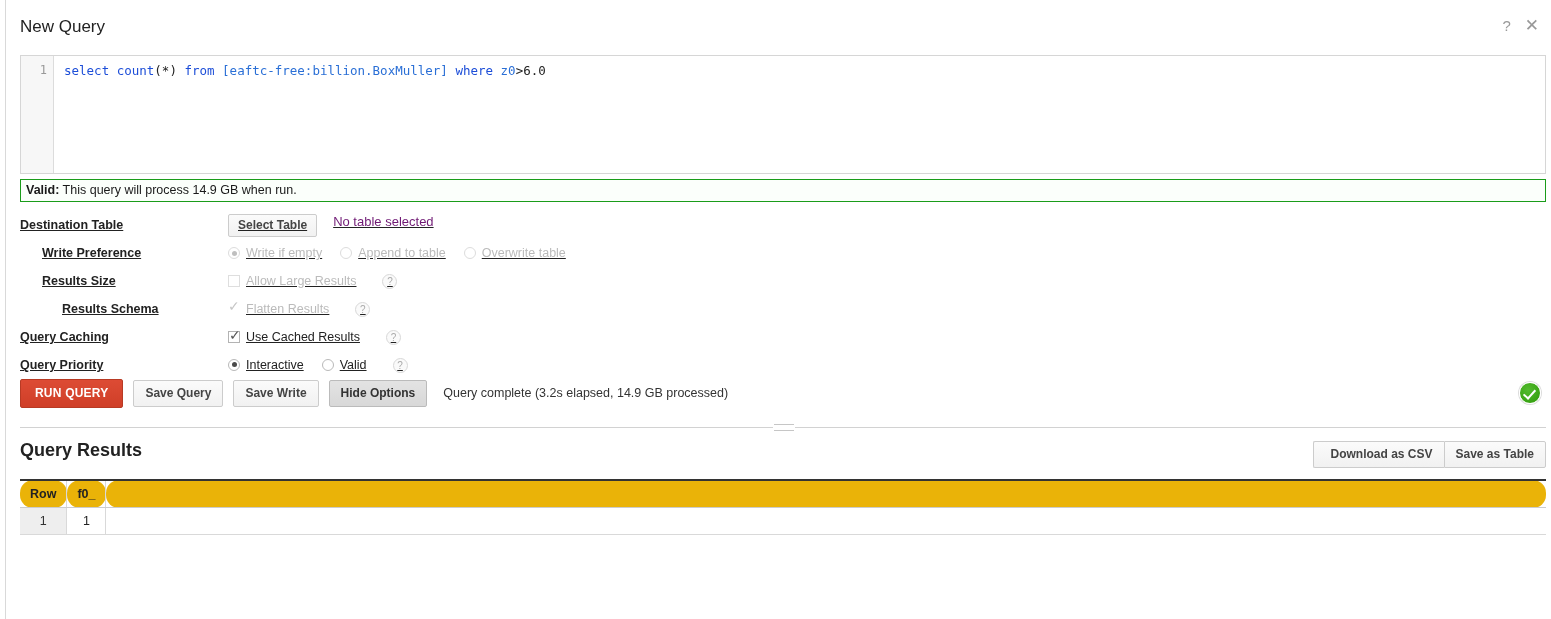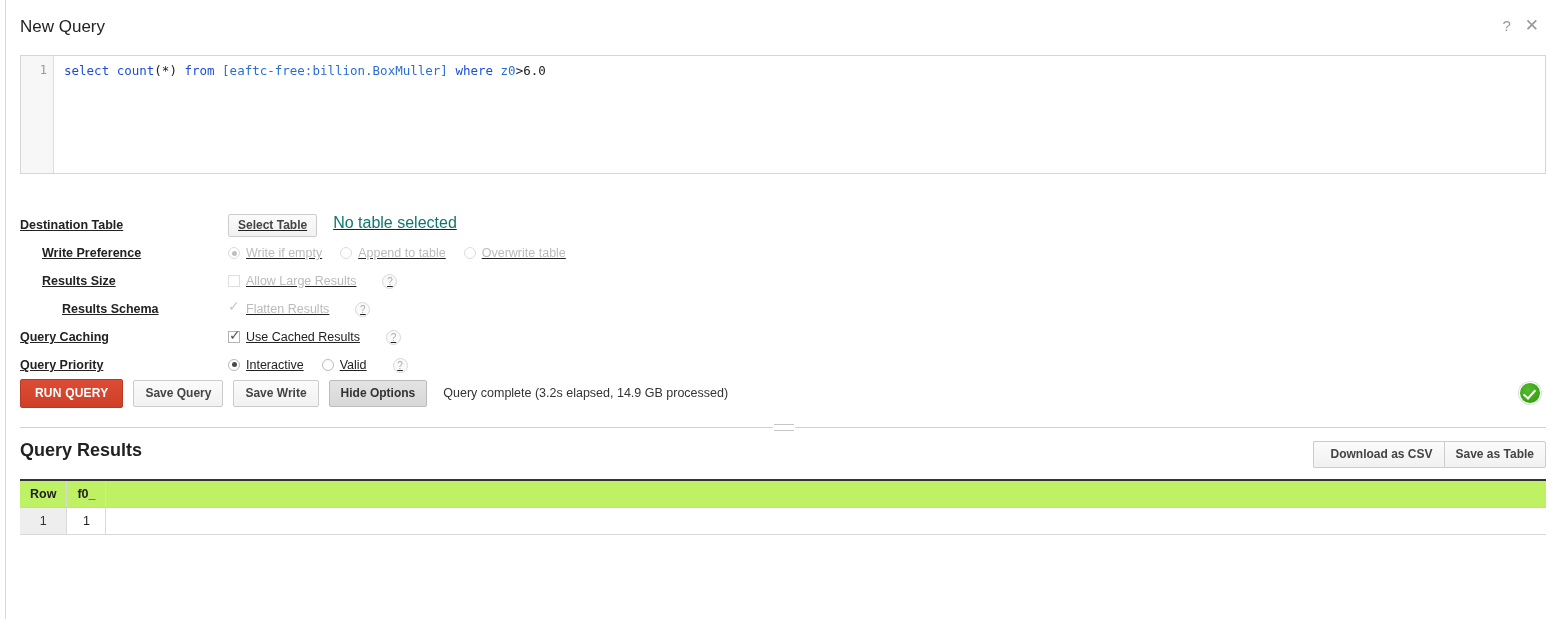--- a/index.html
+++ b/index.html
@@ -168,22 +168,22 @@
     padding: 4px 9px;
     cursor: pointer;
     line-height: 13px;
   }
   .btn-pressed {
     background: linear-gradient(#e3e3e3, #d8d8d8);
     border-color: #bbbbbb;
     color: #333333;
   }
   .value-text {
-    font-size: 16px;
-    color: #0f766e;
+    font-size: 13px;
+    color: #701a75;
     margin-left: 16px;
   }
 
   .ctl-group {
     display: inline-flex;
     align-items: center;
     margin-right: 18px;
   }
   .radio {
     width: 12px;
@@ -369,29 +369,30 @@
 
   .results-table {
     position: absolute;
     left: 20px;
     top: 479px;
     width: 1526px;
     border-collapse: collapse;
     font-size: 12.5px;
   }
   .results-table thead th {
-    background: #bef264;
+    background: #eab308;
     border-top: 2px solid #333333;
     border-bottom: 1px solid #cccccc;
     border-right: 1px solid #d9d9d9;
     font-weight: bold;
     color: #222222;
     text-align: center;
     padding: 6px 10px;
     height: 26px;
+    border-radius: 13px;
   }
   .results-table thead th.filler {
     text-align: left;
     border-right: none;
   }
   .results-table tbody td {
     border-bottom: 1px solid #d9d9d9;
     border-right: 1px solid #d9d9d9;
     text-align: center;
     padding: 6px 10px;
@@ -425,20 +426,24 @@
     </div>
   </div>
 
   <div class="editor">
     <div class="gutter">
       <div class="gutter-num">1</div>
     </div>
     <div class="code-area"><span><span class="tok-kw">select</span><span class="tok-plain"> </span><span class="tok-kw">count</span><span class="tok-plain">(*) </span><span class="tok-kw">from</span><span class="tok-plain"> </span><span class="tok-tbl">[eaftc-free:billion.BoxMuller]</span><span class="tok-plain"> </span><span class="tok-kw">where</span><span class="tok-plain"> </span><span class="tok-tbl">z0</span><span class="tok-op">&gt;</span><span class="tok-num">6.0</span></span></div>
   </div>
 
+  <div class="validation">
+    <b>Valid:</b>
+    <span>This query will process 14.9 GB when run.</span>
+  </div>
 
   <div class="options">
 
     <div class="opt-row">
       <div class="opt-label">Destination Table</div>
       <div class="opt-controls">
         <button class="btn">Select Table</button>
         <span class="value-text">No table selected</span>
       </div>
     </div>

